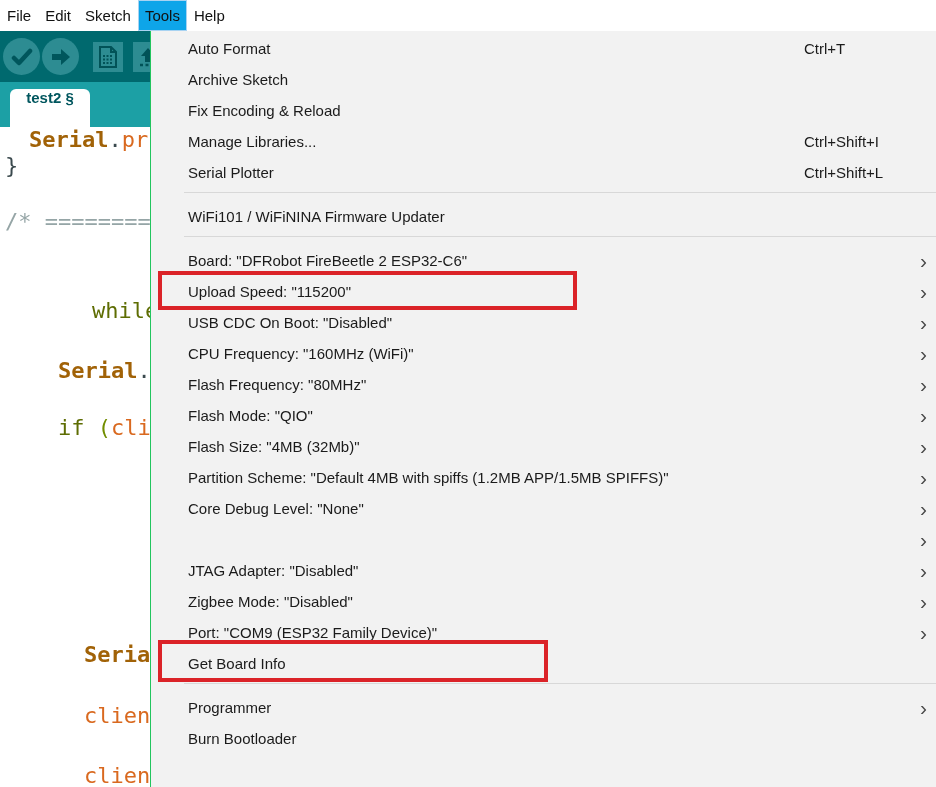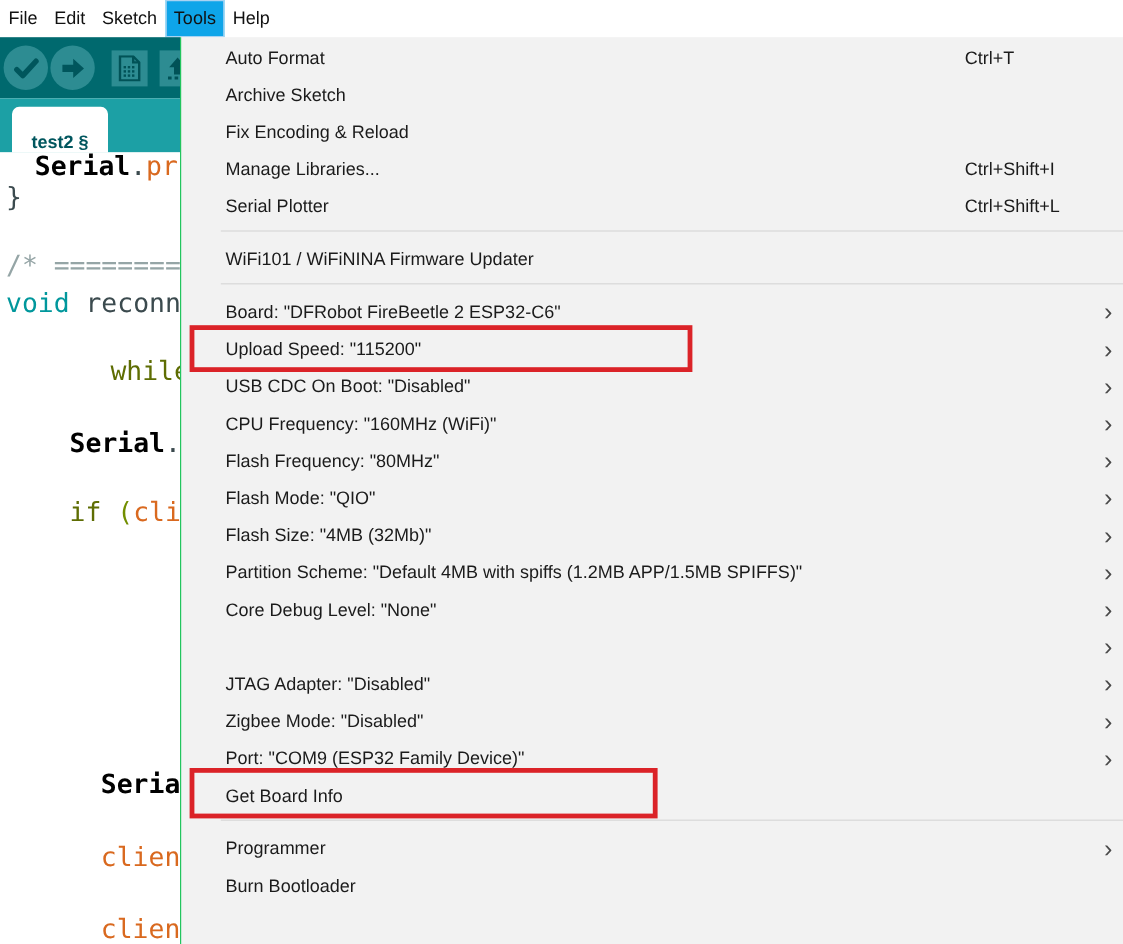--- a/index.html
+++ b/index.html
@@ -20,29 +20,29 @@
   .circ-btn { position:absolute; top:7px; width:37px; height:37px; border-radius:50%;
               background:#2D8C92; display:flex; align-items:center; justify-content:center; }
   .sq-btn { position:absolute; top:11px; width:30px; height:30px;
             background:#2D8C92; display:flex; align-items:center; justify-content:center; }
 
   
   #tabstrip { position:absolute; left:0; top:82px; width:150px; height:45px;
               background:#1CA0A5; }
   #tab-active { position:absolute; left:10px; top:7px; width:80px; height:38px;
                 background:#ffffff; border-radius:6px 6px 0 0;
-                display:flex; align-items:flex-end; justify-content:center;
+                display:flex; align-items:flex-start; justify-content:center;
                 font-size:15px; font-weight:bold; color:#00565E; }
 
   
   #editor { position:absolute; left:0; top:127px; width:150px; height:660px;
             background:#ffffff; overflow:hidden;
             font-family:"DejaVu Sans Mono", monospace; font-size:22px; }
   .code-line { position:absolute; white-space:pre; line-height:24px; }
-  .c-serial  { color:#000000; font-weight:bold;margin-top:30px; }
+  .c-serial  { color:#a16207; font-weight:bold;margin-top:30px; }
   .c-orange  { color:#D9691F; }
   .c-type    { color:#00979C; }
   .c-ctrl    { color:#5E6D03; }
   .c-paren   { color:#728E00; }
   .c-plain   { color:#3B4A4E; }
   .c-comment { color:#95A5A6; }
 
   
   #tools-menu { position:absolute; left:150px; top:31px; width:786px; height:756px;
                 background:#f2f2f2; border-left:1px solid #22c55e;
@@ -114,21 +114,20 @@
   <div id="tabstrip">
     <div id="tab-active">
       <span>test2 §</span>
     </div>
   </div>
 
   <div id="editor">
       <div class="code-line" style="left: 29px; top: 1px;"><span class="c-serial">Serial</span><span class="c-plain">.</span><span class="c-orange">pr</span></div>
       <div class="code-line" style="left: 5px; top: 27px;"><span class="c-plain">}</span></div>
       <div class="code-line" style="left: 5px; top: 83px;"><span class="c-comment">/* ==========</span></div>
-      <div class="code-line" style="left: 5px; top: 115px;"><span class="c-type">void</span><span class="c-plain"> reconn</span></div>
       <div class="code-line" style="left: 44px; top: 172px; margin-left: 48px;"><span class="c-ctrl">while</span><span class="c-plain"> </span><span class="c-paren">(</span><span class="c-plain">!</span><span class="c-orange">c</span></div>
       <div class="code-line" style="left: 58px; top: 232px;"><span class="c-serial">Serial</span><span class="c-plain">.</span></div>
       <div class="code-line" style="left: 58px; top: 289px;"><span class="c-ctrl">if</span><span class="c-plain"> </span><span class="c-paren">(</span><span class="c-orange">cli</span></div>
       <div class="code-line" style="left: 84px; top: 516px;"><span class="c-serial">Seria</span></div>
       <div class="code-line" style="left: 84px; top: 577px;"><span class="c-orange">clien</span></div>
       <div class="code-line" style="left: 84px; top: 637px;"><span class="c-orange">clien</span></div>
     </div>
 
   <div id="tools-menu">
       <div class="menu-item">

